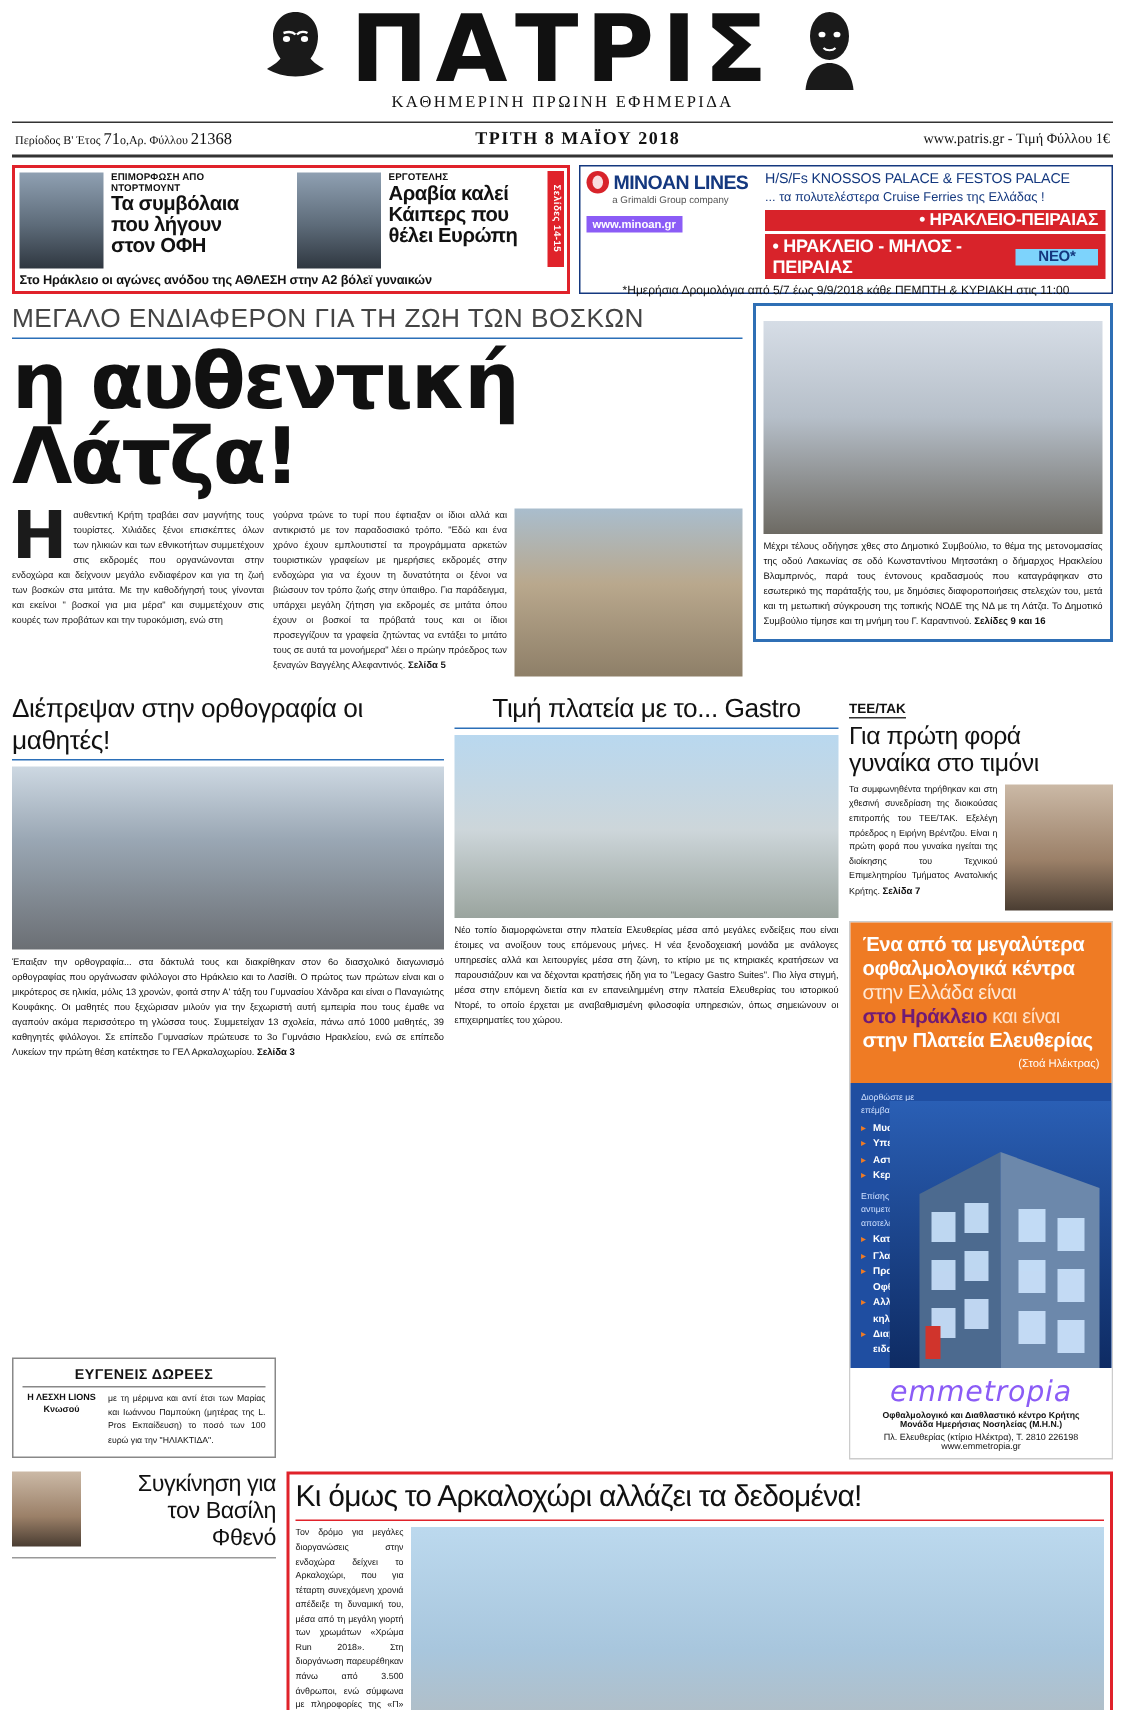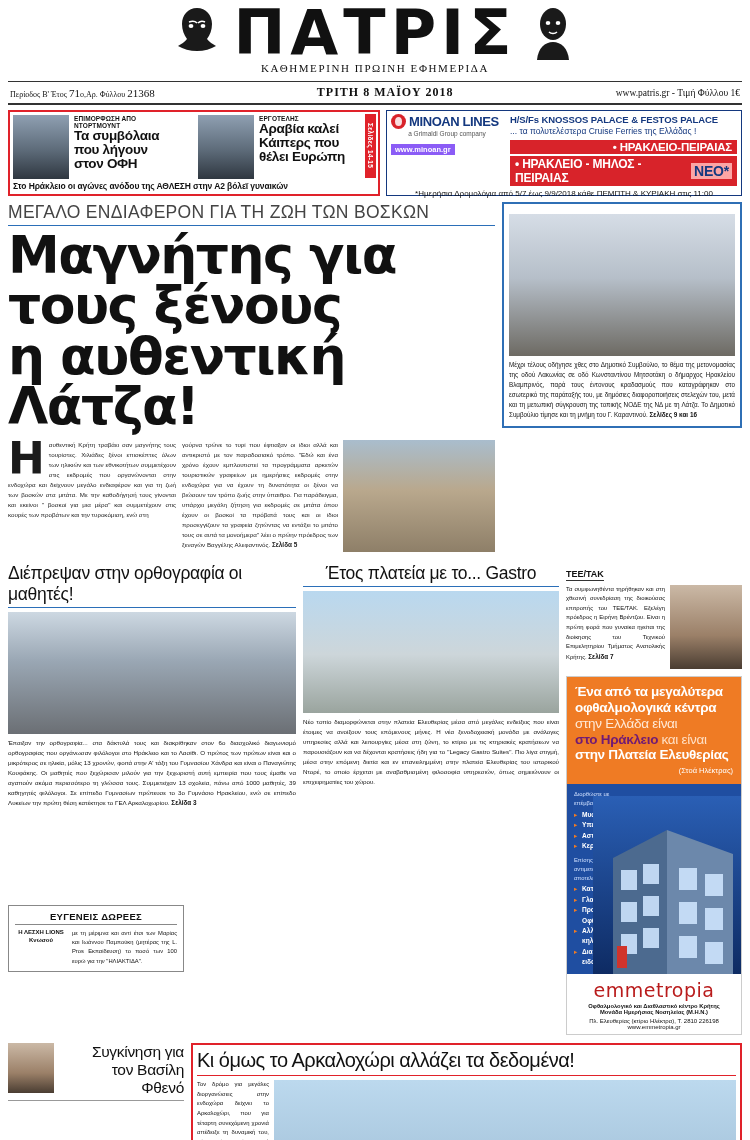--- a/index.html
+++ b/index.html
@@ -60,25 +60,25 @@
   .minoan { flex: 1; border: 1px solid #14387f; background: #fff; padding: 3px 4px; display: flex; flex-direction: column; }
   .mn-top { display: flex; gap: 7px; align-items: flex-start; }
   .mn-left { width: 112px; flex: 0 0 112px; }
   .mn-logo { display: flex; align-items: flex-start; gap: 3px; }
   .mn-disc { width: 15px; height: 15px; border-radius: 50%; background: #d8232a; position: relative; }
   .mn-disc:after { content:""; position:absolute; left:4px; top:3px; width:7px; height:9px; border-radius:50%; background:#fff; opacity:.85;}
   .mn-name { font-size: 13px; font-weight: 700; color: #14387f; letter-spacing: -.4px; }
   .mn-sub { font-size: 6.5px; color: #555; text-align: center; margin-top: 1px; }
   .mn-url { background: #8b5cf6; color: #fff; font-size: 7.5px; font-weight: 700; padding: 1px 4px; margin-top: 7px; display: inline-block; }
   .mn-right { flex: 1; }
-  .mn-h1 { font-size: 9.5px; font-weight: 700; color: #14387f; letter-spacing: -.1px; }
+  .mn-h1 { font-size: 9.5px; font-weight: 400; color: #14387f; letter-spacing: -.1px; }
   .mn-h2 { font-size: 8.5px; color: #14387f; margin-top: 1px; }
   .mn-bar1 { background:#d8232a; color:#fff; font-size: 11.5px; font-weight:700; text-align:right; padding:1px 5px; margin-top: 4px; letter-spacing:-.2px;}
   .mn-bar2 { background:#d8232a; color:#fff; font-size: 12px; font-weight:700; padding:1px 5px; margin-top:2px; display:flex; justify-content:flex-end; align-items:center; gap:4px; letter-spacing:-.2px;}
-  .mn-neo { background:#fca5a5; color:#14387f; font-size:14px; font-weight:700; padding:0 3px; }
+  .mn-neo { background:#7dd3fc; color:#14387f; font-size:10px; font-weight:700; padding:0 15px; }
   .mn-foot { font-size: 8px; text-align: center; margin-top: 3px; color:#111; }
 
   
   .main { display: flex; gap: 7px; margin-top: 6px; }
   .col-left { flex: 1; min-width: 0; }
   .col-right { flex: 0 0 240px; }
 
   .kicker-line {
     font-size: 17.5px; color: #444; letter-spacing: .3px;
     border-bottom: 1.5px solid #2b6fb8; padding-bottom: 2px;
@@ -130,21 +130,21 @@
   .ao-mixed b { font-weight: 700; color: #701a75; }
   .ao-mixed span { font-weight: 400; color: #ffe0c6; }
   .ao-note { font-size: 7.5px; color: #fff; text-align: right; margin-top: 3px; }
   .ao-body { background: #1f4ea1; position: relative; height: 190px; overflow: hidden; }
   .ao-list { position: absolute; left: 7px; top: 6px; width: 92px; color: #fff; font-size: 6.6px; line-height: 1.58; }
   .ao-list .hdr { color: #cfe0ff; font-size: 5.8px; line-height:1.5; margin-bottom: 2px;}
   .ao-list .it { position: relative; padding-left: 8px; font-weight: 700; }
   .ao-list .it:before { content: "\25B8"; position: absolute; left: 0; top: 0; color: #ef7b24; }
   .ao-bldg { position: absolute; right: 0; bottom: 0; width: 148px; height: 178px; }
   .ao-foot { background: #fff; padding: 5px 4px 4px; text-align: center; }
-  .ao-brand { font-size: 19px; letter-spacing: .5px; color: #b91c1c; font-family: "DejaVu Sans", sans-serif; }
+  .ao-brand { font-size: 19px; letter-spacing: .5px; color: #8b5cf6; font-family: "DejaVu Sans", sans-serif; font-style: italic; }
   .ao-l1 { font-size: 5.8px; font-weight: 700; margin-top: 2px; }
   .ao-l2 { font-size: 5.8px; font-weight: 700; }
   .ao-l3 { font-size: 6px; margin-top: 3px; }
   .ao-l4 { font-size: 6px; }
 
   
   .row3 { display: flex; gap: 7px; margin-top: 8px; align-items: flex-start; }
   .r3a { flex: 0 0 176px; }
   .r3b { flex: 1; min-width: 0; }
 
@@ -264,21 +264,20 @@
         </div>
       </div>
       <div class="mn-foot">*Ημερήσια Δρομολόγια από 5/7 έως 9/9/2018 κάθε ΠΕΜΠΤΗ &amp; ΚΥΡΙΑΚΗ στις 11:00</div>
     </div>
   </div>
 
   <div class="main">
     <div class="col-left">
       <div class="kicker-line">ΜΕΓΑΛΟ ΕΝΔΙΑΦΕΡΟΝ ΓΙΑ ΤΗ ΖΩΗ ΤΩΝ ΒΟΣΚΩΝ</div>
       <div class="mega">
-        <span>Μαγνήτης για τους ξένους</span>
         <span class="l2">η αυθεντική Λάτζα!</span>
       </div>
       <div class="lead-body">
         <div class="lead-col c1">
           <span class="dropcap">Η</span>
           <span>αυθεντική Κρήτη τραβάει σαν μαγνήτης τους τουρίστες. Χιλιάδες ξένοι επισκέπτες όλων των ηλικιών και των εθνικοτήτων συμμετέχουν στις εκδρομές που οργανώνονται στην ενδοχώρα και δείχνουν μεγάλο ενδιαφέρον και για τη ζωή των βοσκών στα μιτάτα. Με την καθοδήγησή τους γίνονται και εκείνοι " βοσκοί για μια μέρα" και συμμετέχουν στις κουρές των προβάτων και την τυροκόμιση, ενώ στη</span>
         </div>
         <div class="lead-col c2">
           <div class="ph people lead-photo"></div>
           <span>γούρνα τρώνε το τυρί που έφτιαξαν οι ίδιοι αλλά και αντικριστό με τον παραδοσιακό τρόπο. "Εδώ και ένα χρόνο έχουν εμπλουτιστεί τα προγράμματα αρκετών τουριστικών γραφείων με ημερήσιες εκδρομές στην ενδοχώρα για να έχουν τη δυνατότητα οι ξένοι να βιώσουν τον τρόπο ζωής στην ύπαιθρο. Για παράδειγμα, υπάρχει μεγάλη ζήτηση για εκδρομές σε μιτάτα όπου έχουν οι βοσκοί τα πρόβατά τους και οι ίδιοι προσεγγίζουν τα γραφεία ζητώντας να εντάξει το μιτάτο τους σε αυτά τα μονοήμερα" λέει ο πρώην πρόεδρος των ξεναγών Βαγγέλης Αλεφαντινός.</span>
@@ -302,28 +301,32 @@
     <div class="r2a">
       <div class="sec-title">Διέπρεψαν στην ορθογραφία οι μαθητές!</div>
       <div class="ph grp sec-photo"></div>
       <div class="sec-text">
         <span>Έπαιξαν την ορθογραφία... στα δάκτυλά τους και διακρίθηκαν στον 6ο διασχολικό διαγωνισμό ορθογραφίας που οργάνωσαν φιλόλογοι στο Ηράκλειο και το Λασίθι. Ο πρώτος των πρώτων είναι και ο μικρότερος σε ηλικία, μόλις 13 χρονών, φοιτά στην Α' τάξη του Γυμνασίου Χάνδρα και είναι ο Παναγιώτης Κουφάκης. Οι μαθητές που ξεχώρισαν μιλούν για την ξεχωριστή αυτή εμπειρία που τους έμαθε να αγαπούν ακόμα περισσότερο τη γλώσσα τους. Συμμετείχαν 13 σχολεία, πάνω από 1000 μαθητές, 39 καθηγητές φιλόλογοι. Σε επίπεδο Γυμνασίων πρώτευσε το 3ο Γυμνάσιο Ηρακλείου, ενώ σε επίπεδο Λυκείων την πρώτη θέση κατέκτησε το ΓΕΛ Αρκαλοχωρίου.</span>
         <span class="pgref">Σελίδα 3</span>
       </div>
     </div>
 
     <div class="r2b">
-      <div class="sec-title center">Έτος πλατεία με το... Gastro</div>
+      <div class="sec-title center">Τιμή πλατεία με το... Gastro</div>
       <div class="ph sq sec-photo"></div>
       <div class="sec-text">Νέο τοπίο διαμορφώνεται στην πλατεία Ελευθερίας μέσα από μεγάλες ενδείξεις που είναι έτοιμες να ανοίξουν τους επόμενους μήνες. Η νέα ξενοδοχειακή μονάδα με ανάλογες υπηρεσίες αλλά και λειτουργίες μέσα στη ζώνη, το κτίριο με τις κτηριακές κρατήσεων να παρουσιάζουν και να δέχονται κρατήσεις ήδη για το "Legacy Gastro Suites". Πιο λίγα στιγμή, μέσα στην επόμενη διετία και εν επανειλημμένη στην πλατεία Ελευθερίας του ιστορικού Ντορέ, το οποίο έρχεται με αναβαθμισμένη φιλοσοφία υπηρεσιών, όπως σημειώνουν οι επιχειρηματίες του χώρου.</div>
     </div>
 
     <div class="r2c">
       <div>
         <div class="tee-kicker">ΤΕΕ/ΤΑΚ</div>
+        <div class="tee-title">
+          <div>Για πρώτη φορά</div>
+          <div>γυναίκα στο τιμόνι</div>
+        </div>
         <div class="tee-body">
           <div class="tee-col">
             <span>Τα συμφωνηθέντα τηρήθηκαν και στη χθεσινή συνεδρίαση της διοικούσας επιτροπής του ΤΕΕ/ΤΑΚ. Εξελέγη πρόεδρος η Ειρήνη Βρέντζου. Είναι η πρώτη φορά που γυναίκα ηγείται της διοίκησης του Τεχνικού Επιμελητηρίου Τμήματος Ανατολικής Κρήτης.</span>
             <span class="pgref">Σελίδα 7</span>
           </div>
           <div class="ph face tee-photo"></div>
         </div>
       </div>
 
       <div class="ad-orange">

